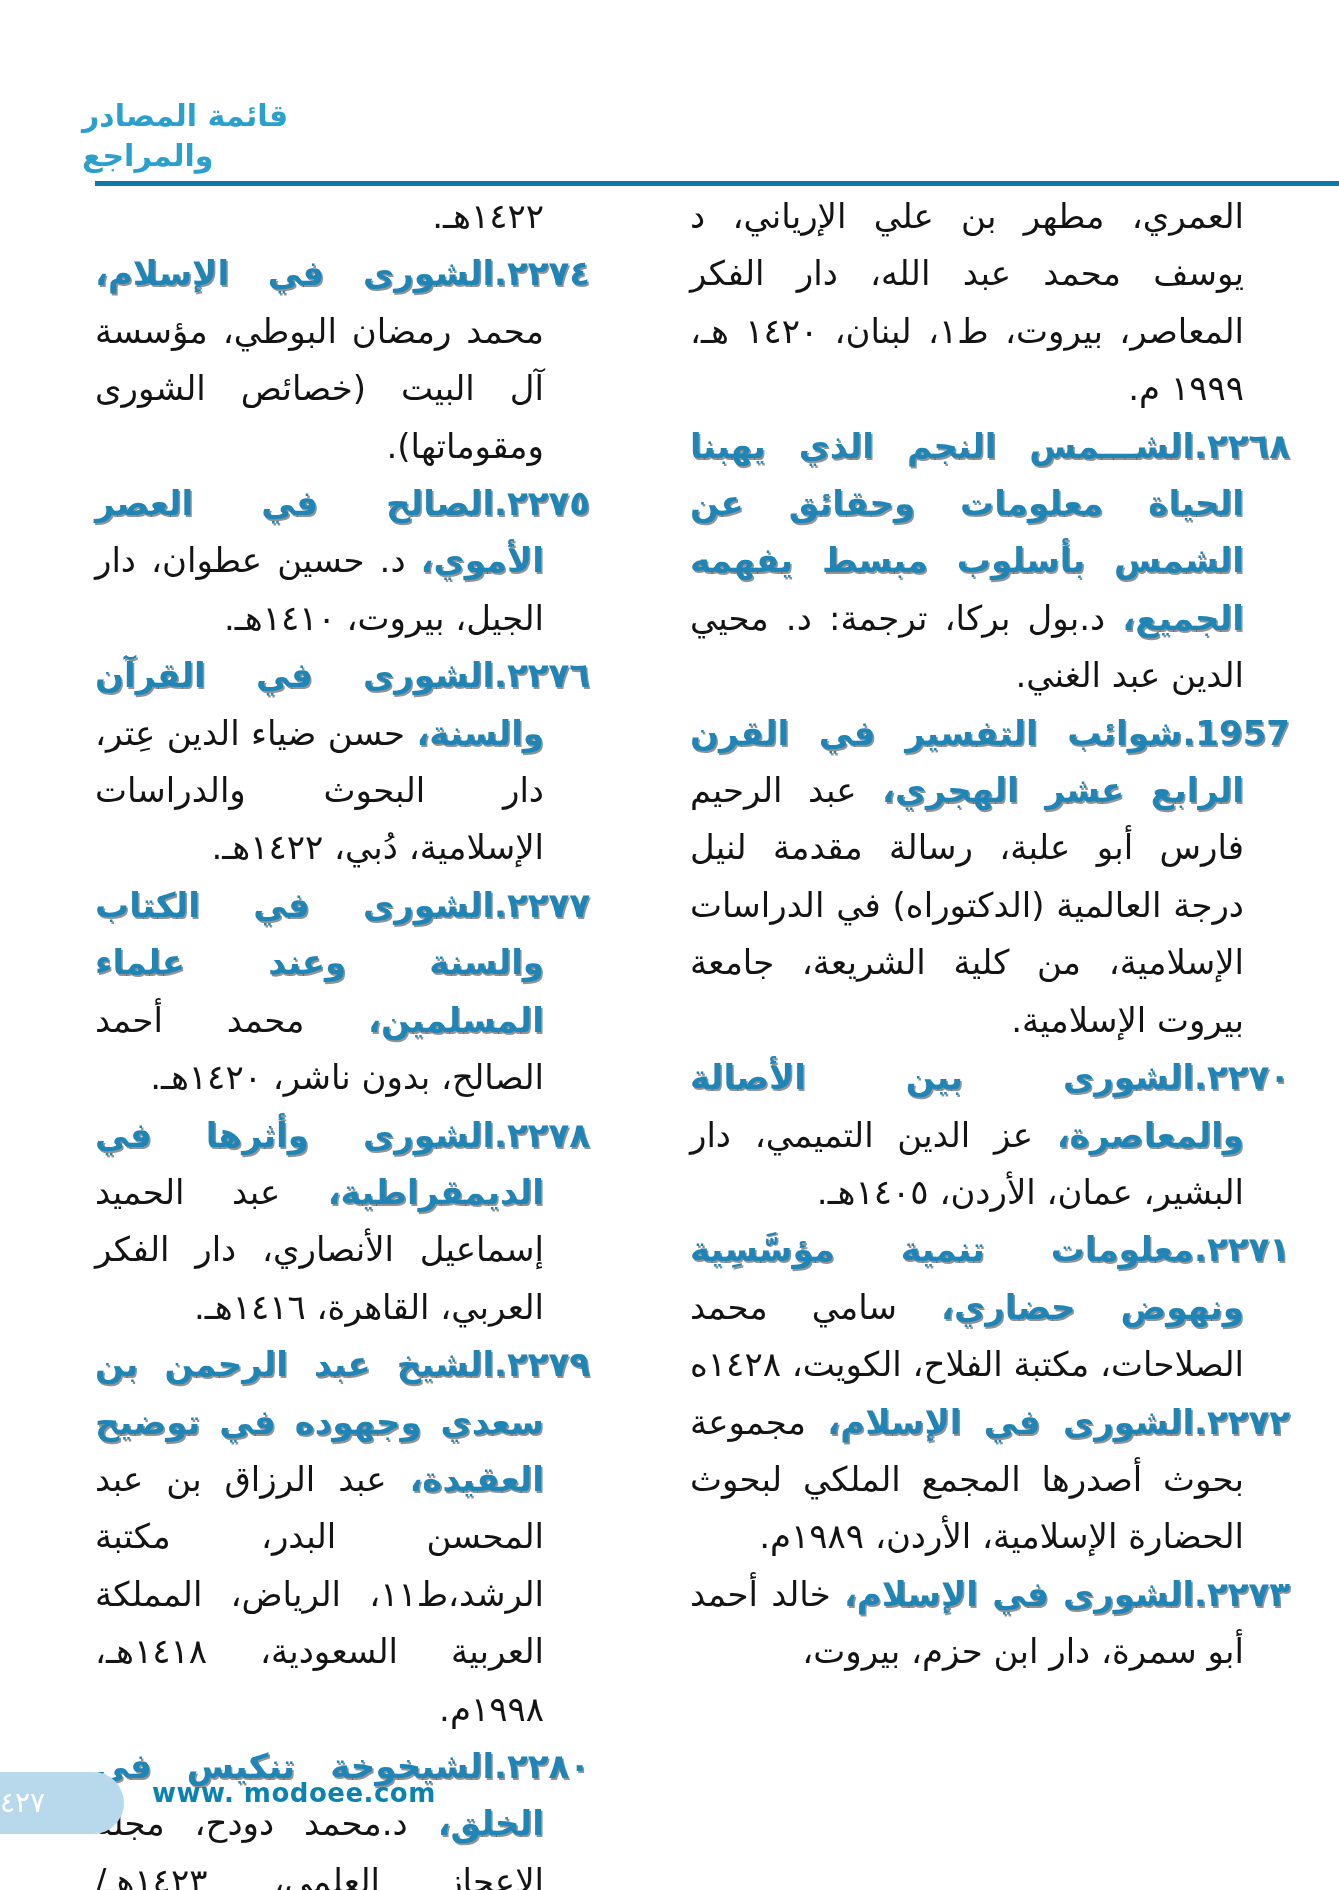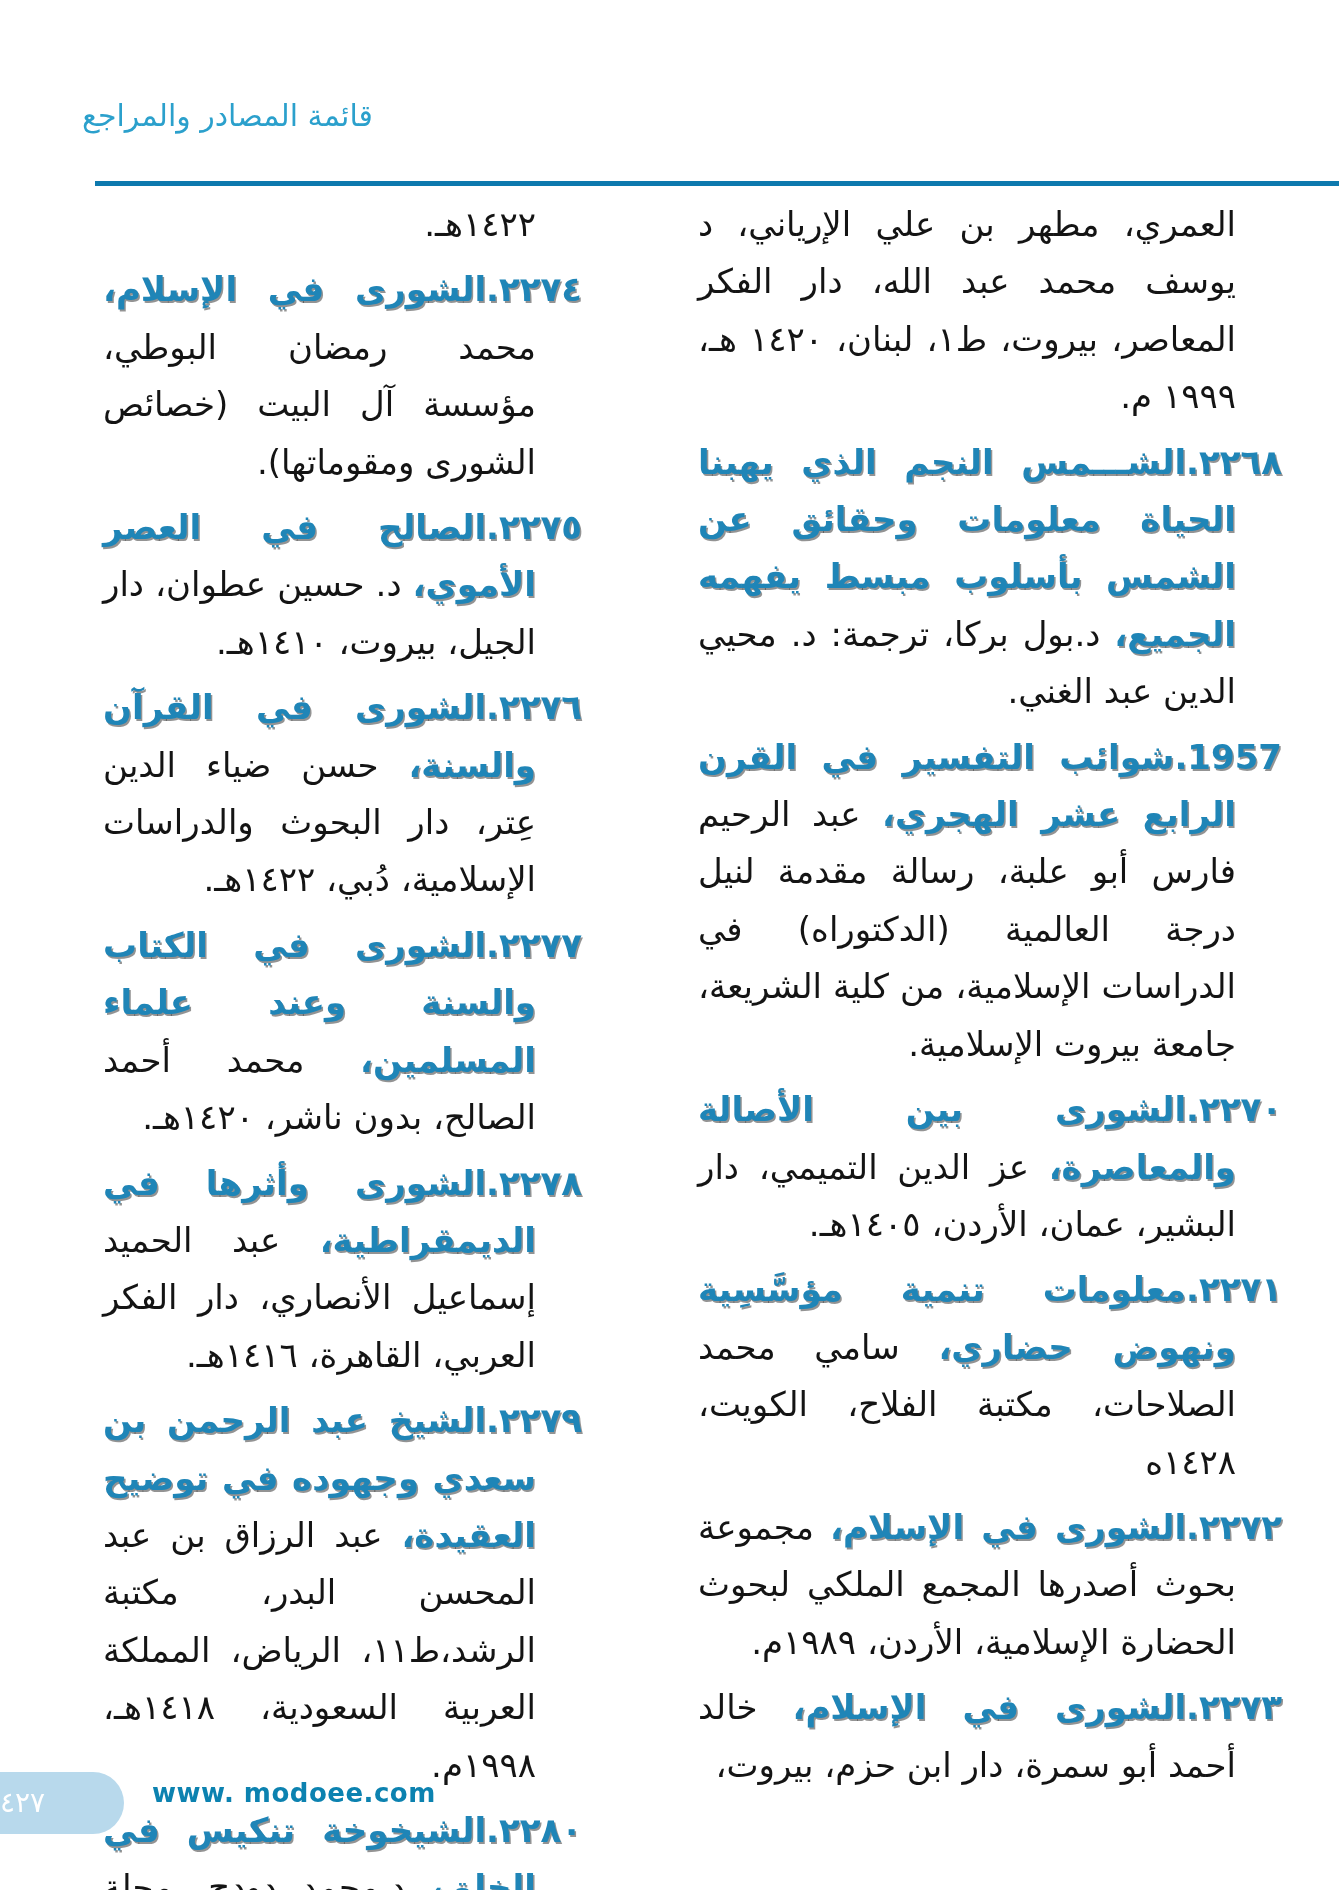--- a/index.html
+++ b/index.html
@@ -13,36 +13,37 @@
     font-family:"DejaVu Sans",sans-serif;
     direction:rtl;
   }
   
   .header-title{
     position:absolute;left:82px;top:96px;width:300px;
     font-size:30px;line-height:40px;
     color:var(--header-title,#2ba0cc);
     text-align:left;
     direction:rtl;
+    font-weight:bold;
   }
   .header-rule{
     position:absolute;left:95px;right:0;top:181px;height:5px;
     background:var(--rule,#0d79ae);
   }
   
   .columns{
     position:absolute;top:188px;left:95px;width:1195px;
     display:flex;gap:100px;direction:rtl;
     color:var(--text,#141414);
   }
   .col{direction:rtl;}
   .col-right{width:600px;flex:0 0 600px;}
   .col-left{width:495px;flex:0 0 495px;}
   .col p{
-    margin:8px;
+    margin:0;
     font-size:34px;line-height:57.4px;
     text-align:justify;
     padding-right:46px;text-indent:-46px; 
   }
   .col p.continuation{text-indent:0;}
   .num,.title{
     color:var(--accent,#1f85b7);
     font-weight:bold;
     text-shadow:1.5px 1.5px 0 rgba(15,15,15,.45);
   }

